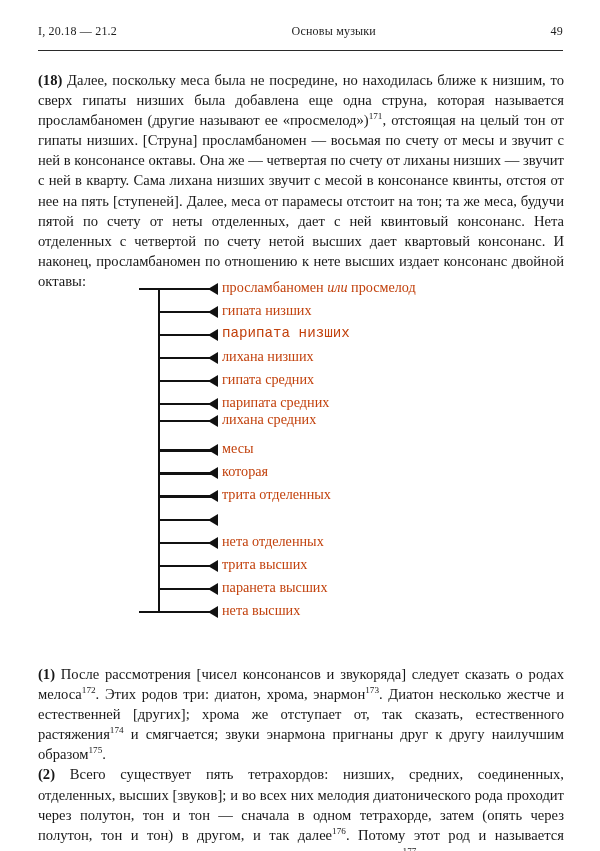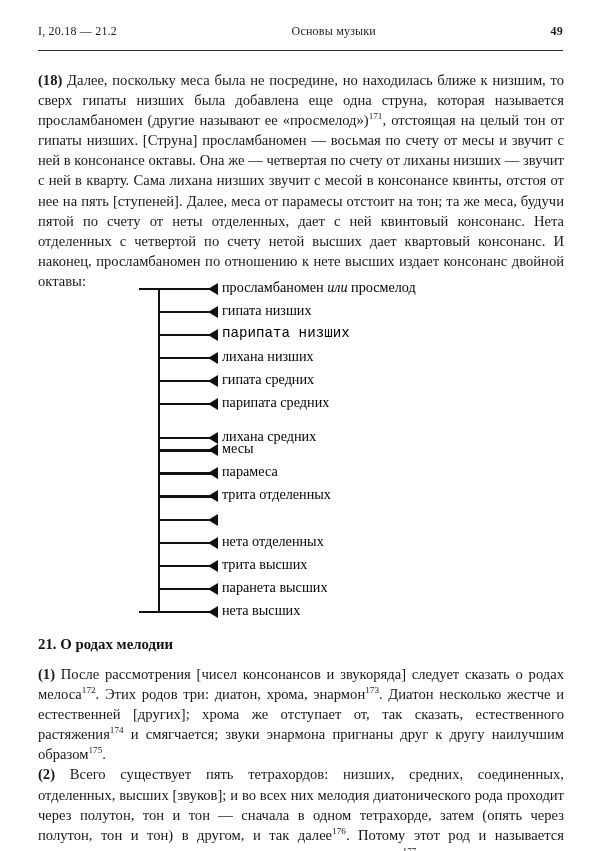--- a/index.html
+++ b/index.html
@@ -26,21 +26,21 @@
     width: 525px;
     height: 20px;
     display: flex;
     align-items: baseline;
     font-size: 12px;
     letter-spacing: 0.2px;
     color: #1d1d1d;
   }
   .runhead .rh-left  { flex: 0 0 auto; white-space: nowrap; }
   .runhead .rh-mid   { flex: 1 1 auto; text-align: center; white-space: nowrap; }
-  .runhead .rh-right { flex: 0 0 auto; white-space: nowrap; font-weight: bold; }
+  .runhead .rh-right { flex: 0 0 auto; white-space: nowrap; }
   .rule {
     position: absolute;
     left: 38px;
     top: 50px;
     width: 525px;
     height: 1.4px;
     background: #2a2a2a;
   }
 
   
@@ -121,21 +121,21 @@
     border-bottom: 6px solid transparent;
     border-right: 10px solid #111111;
   }
   .row .lbl {
     position: absolute;
     left: 84px;
     top: -4px;
     font-size: 14.2px;
     line-height: 16px;
     white-space: nowrap;
-    color: #000000;
+    color: #c2410c;
   }
 </style>
 </head>
 <body>
 
 <div class="page">
 
   <div class="runhead">
     <span class="rh-left">I, 20.18 — 21.2</span>
     <span class="rh-mid">Основы музыки</span>
@@ -173,34 +173,34 @@
         <div class="row" style="top: 92.2px;">
           <div class="stem"></div>
           <div class="head"></div>
           <div class="lbl">гипата средних</div>
         </div>
         <div class="row" style="top: 115.25px;">
           <div class="stem"></div>
           <div class="head"></div>
           <div class="lbl">парипата средних</div>
         </div>
-        <div class="row" style="top: 149px; text-decoration: underline;">
+        <div class="row" style="top: 132px; text-decoration: underline;">
           <div class="stem"></div>
           <div class="head"></div>
           <div class="lbl">лихана средних</div>
         </div>
         <div class="row" style="top: 161.35px;">
           <div class="stem"></div>
           <div class="head"></div>
           <div class="lbl">месы</div>
         </div>
         <div class="row" style="top: 184.4px;">
           <div class="stem"></div>
           <div class="head"></div>
-          <div class="lbl">парамеса</div>
+          <div class="lbl">которая</div>
         </div>
         <div class="row" style="top: 207.45px;">
           <div class="stem"></div>
           <div class="head"></div>
           <div class="lbl">трита отделенных</div>
         </div>
         <div class="row" style="top: 230.5px;">
           <div class="stem"></div>
           <div class="head"></div>
         </div>
@@ -220,22 +220,19 @@
           <div class="lbl">паранета высших</div>
         </div>
         <div class="row edge" style="top: 322.7px;">
           <div class="stem"></div>
           <div class="head"></div>
           <div class="lbl">нета высших</div>
         </div>
       </div>
   </div>
 
-  <div class="col" style="top:634px;">
-    <h2 class="section">21. О родах мелодии</h2>
-  </div>
 
   <div class="col" style="top:664px;">
     <p class="body"><span class="lead">(1)</span><span> После рассмотрения [чисел консонансов и звукоряда] следует сказать о родах мелоса</span><sup>172</sup><span>. Этих родов три: диатон, хрома, энармон</span><sup>173</sup><span>. Диатон несколько жестче и естественней [других]; хрома же отступает от, так сказать, естественного растяжения</span><sup>174</sup><span> и смягчается; звуки энармона пригнаны друг к другу наилучшим образом</span><sup>175</sup><span>.</span></p>
     <p class="body"><span class="lead">(2)</span><span> Всего существует пять тетрахордов: низших, средних, соединенных, отделенных, высших [звуков]; и во всех них мелодия диатонического рода проходит через полутон, тон и тон — сначала в одном тетрахорде, затем (опять через полутон, тон и тон) в другом, и так далее</span><sup>176</sup><span>. Потому этот род и называется «диатон», как нечто проходящее через тон и еще через тон</span><sup>177</sup><span>.</span></p>
   </div>
 
 </div>
 
 </body></html>

